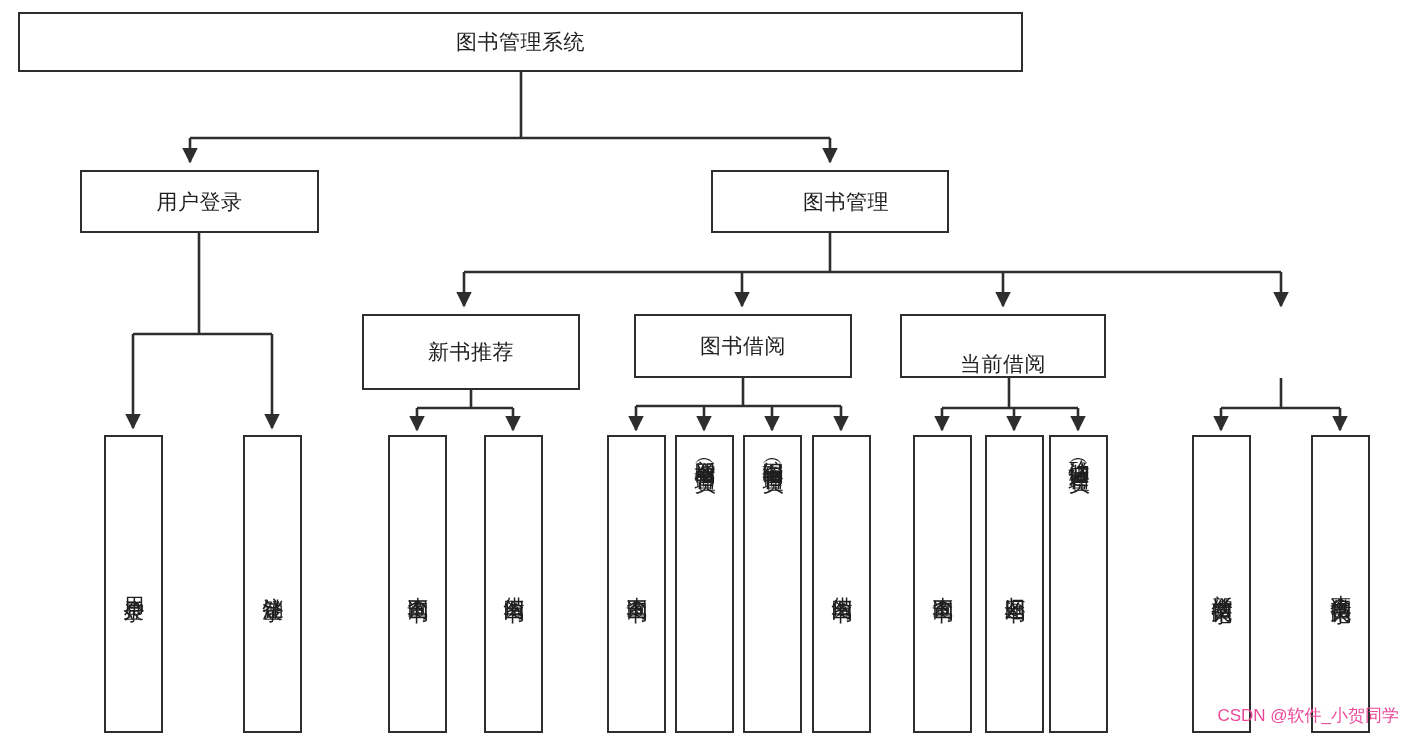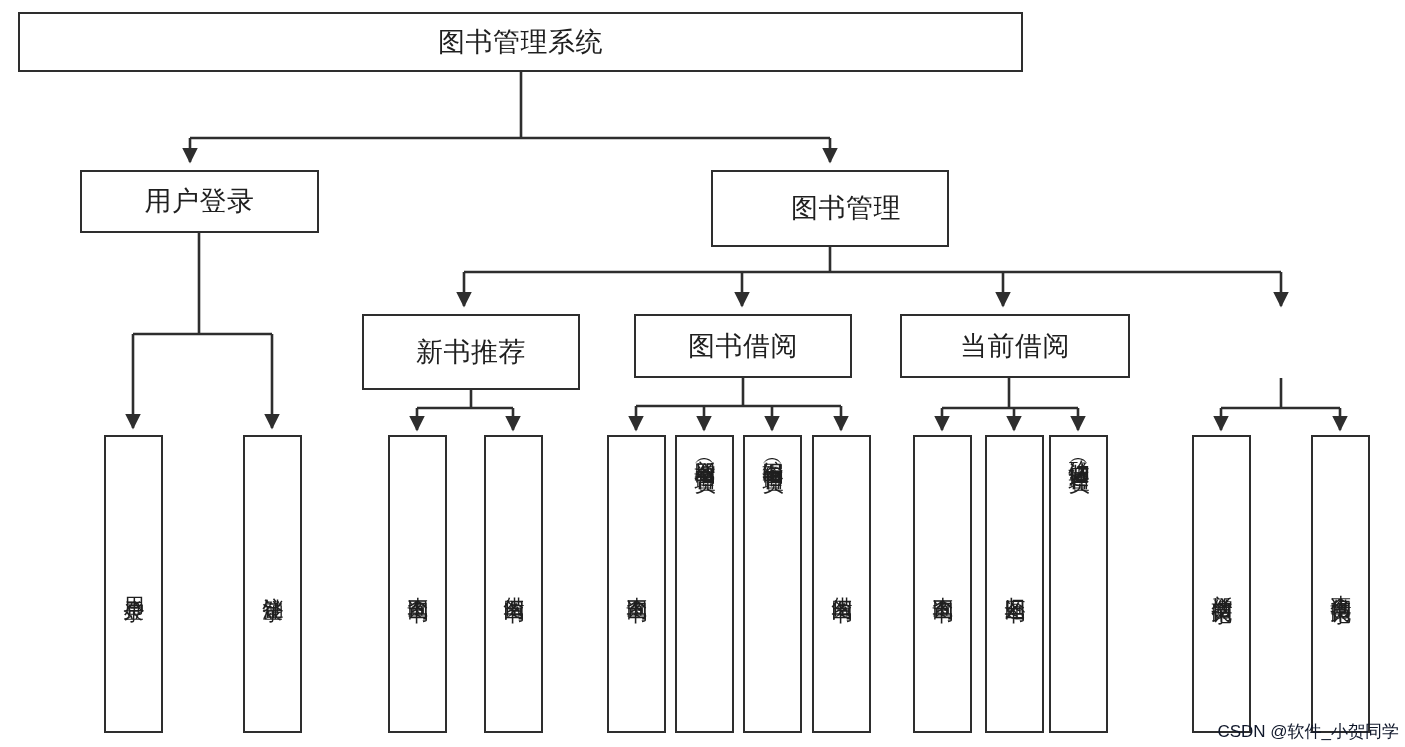--- a/index.html
+++ b/index.html
@@ -28,21 +28,21 @@
     position: absolute;
     box-sizing: border-box;
     background: #ffffff;
     border: 2px solid #2e2e2e;
     display: flex;
     align-items: center;
     justify-content: center;
     overflow: hidden;
   }
   .node-label-h {
-    font-size: 27px;
+    font-size: 21px;
     color: #1f1f1f;
     line-height: 1.2;
     letter-spacing: 0.5px;
     white-space: nowrap;
   }
   .node-label-v {
     font-size: 21px;
     color: #1f1f1f;
     writing-mode: vertical-rl;
     text-orientation: upright;
@@ -55,23 +55,23 @@
     justify-content: center;
     padding-top: 6px;
   }
   .leaf-box.centered {
     align-items: center;
     padding-top: 0;
   }
   #watermark {
     position: absolute;
     right: 6px;
-    bottom: 4px;
+    bottom: 20px;
     font-size: 17px;
-    color: #0f172a;
+    color: #ec4899;
     white-space: nowrap;
     user-select: none;
   }
 </style>
 </head>
 <body>
 
 <div id="stage">
 
   <svg id="diagram-svg" viewBox="0 0 1405 747" xmlns="http://www.w3.org/2000/svg">
@@ -124,31 +124,31 @@
     </g>
   </svg>
 
   <div class="node-box" style="left:18px; top:12px; width:1005px; height:60px;">
     <span class="node-label-h">图书管理系统</span>
   </div>
 
   <div class="node-box" style="left:80px; top:170px; width:239px; height:63px;">
     <span class="node-label-h">用户登录</span>
   </div>
-  <div class="node-box" style="left:711px; top:170px; width:238px; height:77px;padding-left:32px;">
+  <div class="node-box" style="left:711px; top:170px; width:238px; height:63px;padding-left:32px;">
     <span class="node-label-h">图书管理</span>
   </div>
 
   <div class="node-box" style="left:362px; top:314px; width:218px; height:76px;">
     <span class="node-label-h">新书推荐</span>
   </div>
   <div class="node-box" style="left:634px; top:314px; width:218px; height:64px;">
     <span class="node-label-h">图书借阅</span>
   </div>
-  <div class="node-box" style="left:900px; top:314px; width:230px; height:64px;">
+  <div class="node-box" style="left:900px; top:314px; width:206px; height:64px;align-items:flex-end;">
     <span class="node-label-h">当前借阅</span>
   </div>
 
   <div class="node-box leaf-box centered" style="left:104px; top:435px; width:59px; height:298px;">
     <span class="node-label-v">用户登录</span>
   </div>
   <div class="node-box leaf-box centered" style="left:243px; top:435px; width:59px; height:298px;">
     <span class="node-label-v">注销登录</span>
   </div>
 

